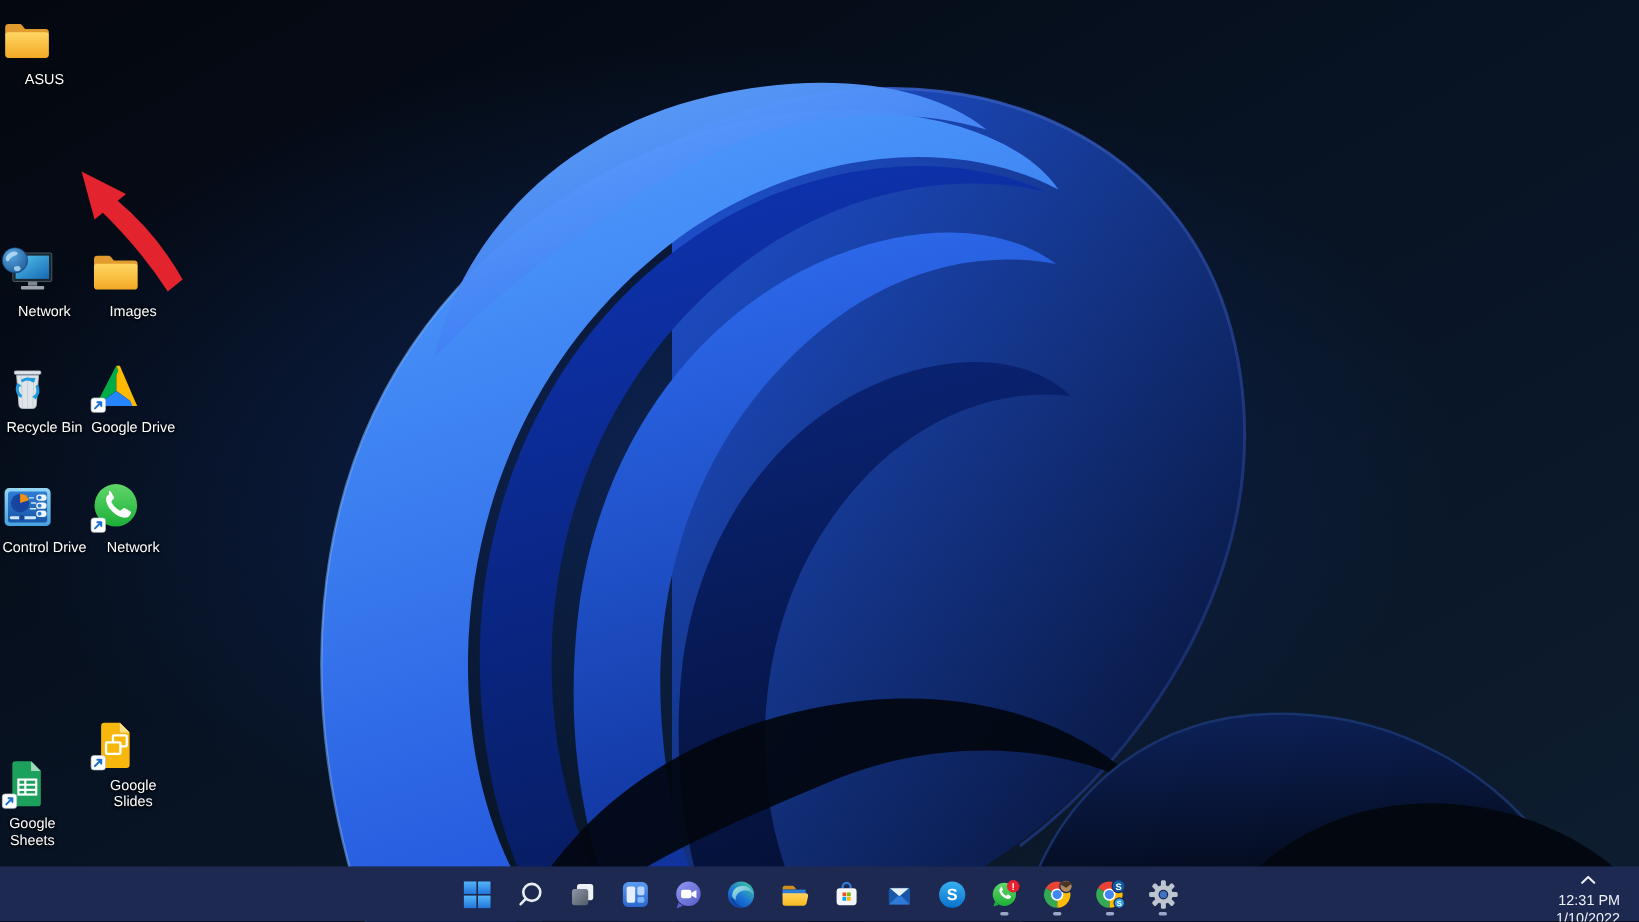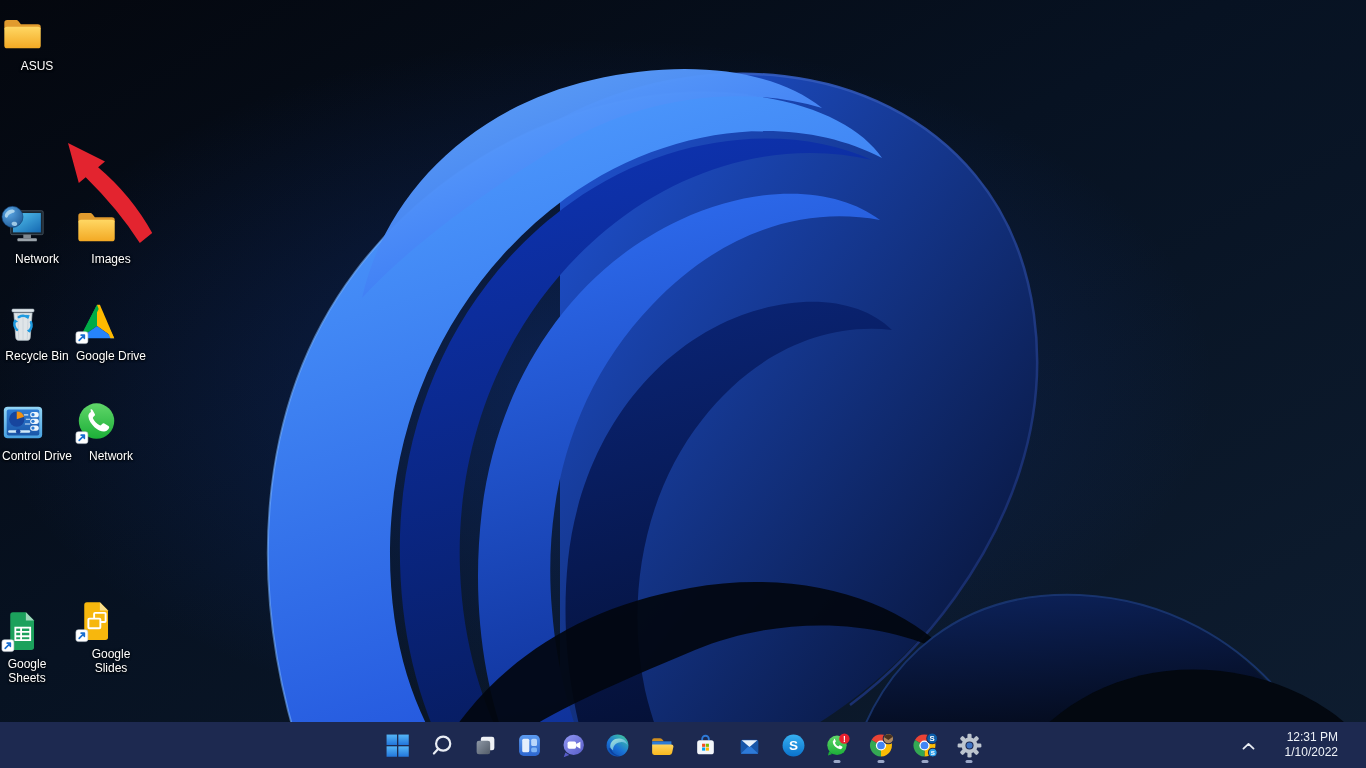--- a/index.html
+++ b/index.html
@@ -22,21 +22,21 @@
   .taskbar { position:absolute; left:0; right:0; bottom:0; height:46px; background:#1d2950;
     z-index:100; }
   .tb-center { position:absolute; left:50%; top:0; transform:translateX(-50%); height:46px;
     display:flex; align-items:center; }
   .tb-btn { position:relative; width:40px; height:40px; margin:0 2px; border-radius:5px;
     display:flex; align-items:center; justify-content:center; }
   .tb-btn svg { width:25px; height:25px; display:block; }
   .run-dot { position:absolute; bottom:2px; left:50%; transform:translateX(-50%); width:7px;
     height:3px; border-radius:2px; background:#9aa7c7; }
   .tray { position:absolute; right:0; top:0; height:46px; display:flex; align-items:center;
-    padding-right:22px; }
+    padding-right:10px;flex-direction:column; }
   .tray-btn { height:36px; display:flex; align-items:center; justify-content:center;
     border-radius:5px; padding:0 4px; }
   .tray-btn svg { width:21px; height:21px; display:block; }
   .tray-cluster { display:flex; align-items:center; gap:2px; margin:0 4px 0 8px; }
   .clock { text-align:right; color:#eef2f8; font-size:12px; line-height:15px; padding:0 6px;
     border-radius:5px; }
 </style>
 </head>
 <body>
 
@@ -265,21 +265,21 @@
       <g transform="translate(2,33)">
         <rect width="12.5" height="12.5" rx="2.5" fill="#fff" stroke="#b9c4cc" stroke-width=".6"></rect>
         <path d="M3.4 9.1 8.8 3.7M8.8 3.7H5.4M8.8 3.7v3.4" stroke="#1a6fd0" stroke-width="1.7" fill="none" stroke-linecap="round" stroke-linejoin="round"></path>
       </g>
     </svg>
     <div class="lbl">Network</div>
   </div>
 
 
 
-  <div class="dicon" style="left:0;top:608px">
+  <div class="dicon" style="left:0;top:630px">
     <svg viewBox="0 0 48 48">
       <path d="M13.5 4.5h13.5l8.5 8.5v28a2.8 2.8 0 0 1-2.8 2.8H13.5a2.8 2.8 0 0 1-2.8-2.8V7.3a2.8 2.8 0 0 1 2.8-2.8Z" fill="#1ca15c"></path>
       <path d="M27 4.5l8.5 8.5H27Z" fill="#9fd9bb"></path>
       <g stroke="#fff" stroke-width="1.9" fill="none">
         <rect x="16" y="20.5" width="15.5" height="13"></rect>
         <path d="M16 25h15.5M16 29.5h15.5M22 20.5v13"></path>
       </g>
       <g transform="translate(2,33)">
         <rect width="12.5" height="12.5" rx="2.5" fill="#fff" stroke="#b9c4cc" stroke-width=".6"></rect>
         <path d="M3.4 9.1 8.8 3.7M8.8 3.7H5.4M8.8 3.7v3.4" stroke="#1a6fd0" stroke-width="1.7" fill="none" stroke-linecap="round" stroke-linejoin="round"></path>

